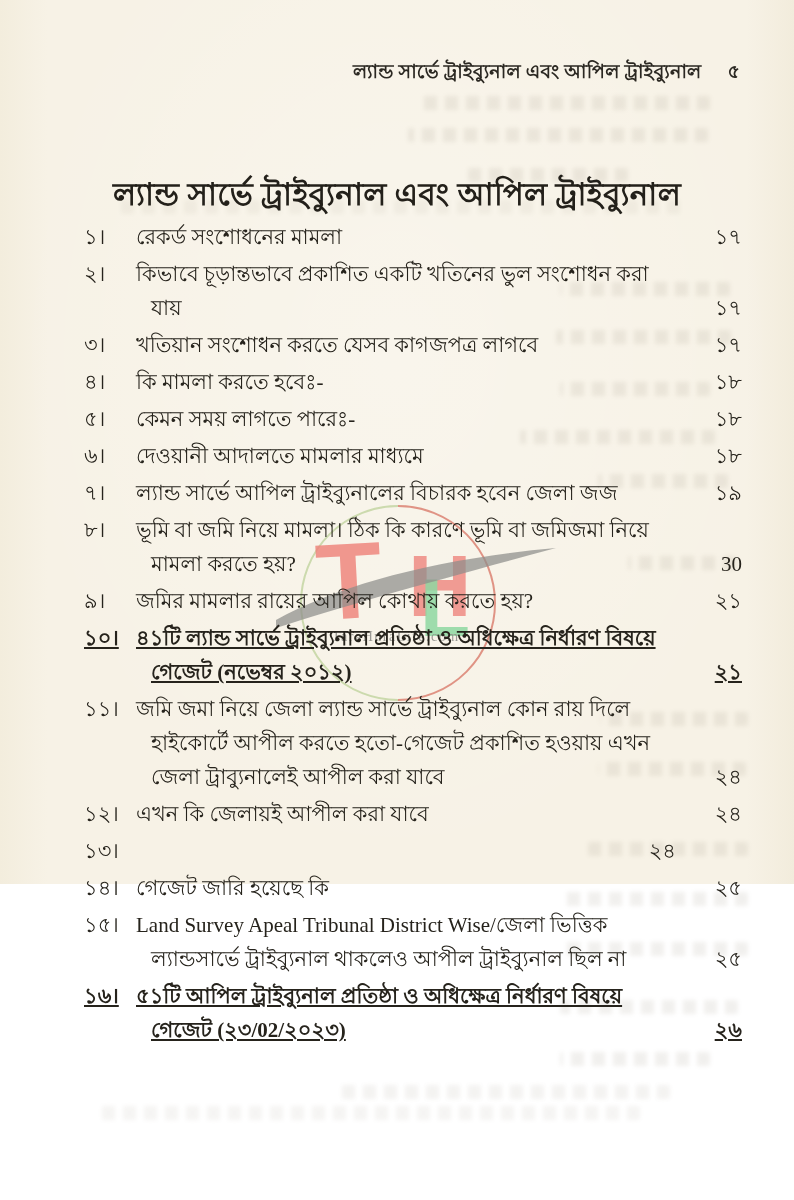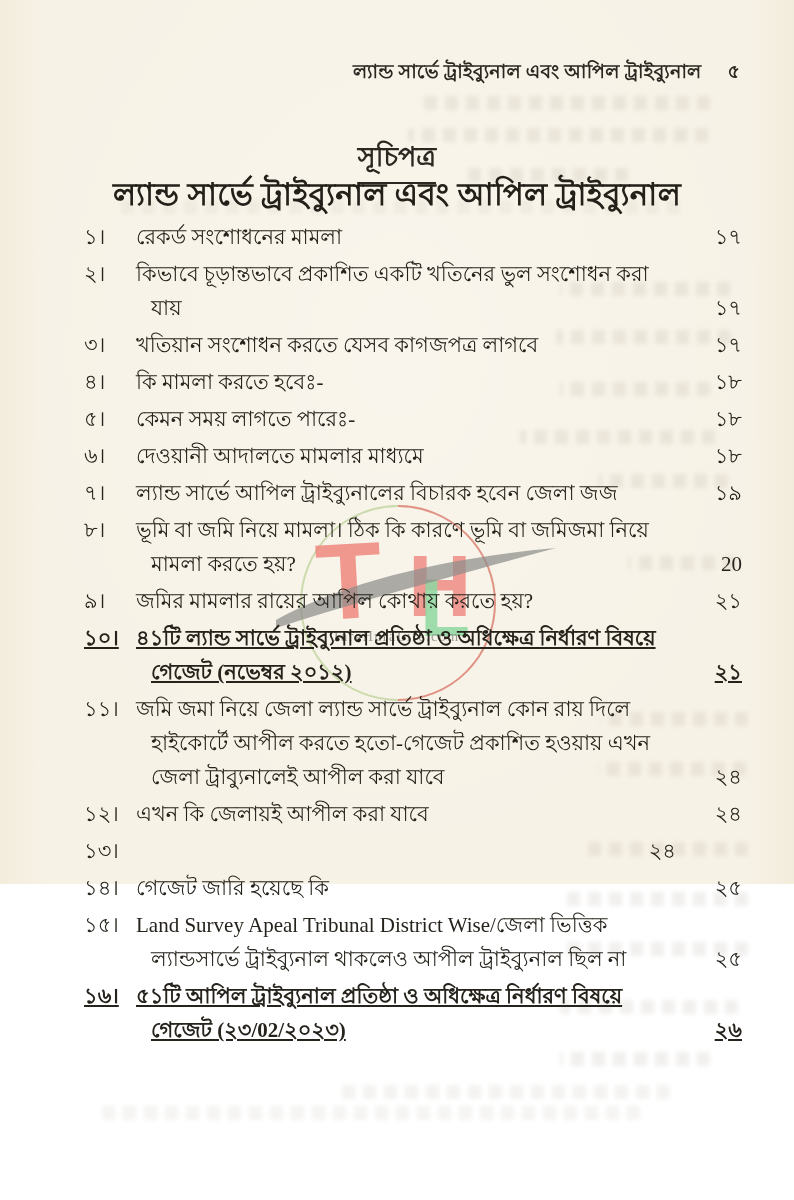--- a/index.html
+++ b/index.html
@@ -121,23 +121,20 @@
   <svg class="watermark" viewBox="0 0 312 222" aria-hidden="true">
     <path d="M128,8 A 97,97 0 0 1 128,202" fill="none" stroke="#d2604e" stroke-width="2" opacity="0.65"></path>
     <path d="M128,202 A 97,97 0 0 1 128,8" fill="none" stroke="#b4cc8e" stroke-width="2" opacity="0.65"></path>
     <text x="48" y="122" font-family="Liberation Sans, sans-serif" font-weight="bold" font-size="108" fill="#ef837b" opacity="0.82" transform="rotate(-3 48 122)">T</text>
     <text x="138" y="118" font-family="Liberation Sans, sans-serif" font-weight="bold" font-size="88" fill="#ef837b" opacity="0.78">H</text>
     <text x="150" y="138" font-family="Liberation Sans, sans-serif" font-weight="bold" font-size="82" fill="#8fd8a2" opacity="0.85">L</text>
     <path d="M 6,122 C 70,86 170,60 286,50 C 175,80 80,106 6,130 Z" fill="#8e8e8a" opacity="0.72"></path>
   </svg>
   <div class="wm-site">TaraHuraLife.com</div>
 
-  <div class="toc-title-wrap">
-    <span class="toc-title">সূচিপত্র</span>
-  </div>
   <div class="main-heading">ল্যান্ড সার্ভে ট্রাইব্যুনাল এবং আপিল ট্রাইব্যুনাল</div>
 
   <div class="toc-list">
 
     <div class="toc-row">
       <span class="toc-serial">১।</span>
       <span class="toc-text">রেকর্ড সংশোধনের মামলা</span>
       <span class="toc-page">১৭</span>
     </div>
 
@@ -173,21 +170,21 @@
 
     <div class="toc-row">
       <span class="toc-serial">৭।</span>
       <span class="toc-text">ল্যান্ড সার্ভে আপিল ট্রাইব্যুনালের বিচারক হবেন জেলা জজ</span>
       <span class="toc-page">১৯</span>
     </div>
 
     <div class="toc-row">
       <span class="toc-serial">৮।</span>
       <span class="toc-text">ভূমি বা জমি নিয়ে মামলা। ঠিক কি কারণে ভূমি বা জমিজমা নিয়ে মামলা করতে হয়?</span>
-      <span class="toc-page">20</span>
+      <span class="toc-page">30</span>
     </div>
 
     <div class="toc-row">
       <span class="toc-serial">৯।</span>
       <span class="toc-text">জমির মামলার রায়ের আপিল কোথায় করতে হয়?</span>
       <span class="toc-page">২১</span>
     </div>
 
     <div class="toc-row bold">
       <span class="toc-serial">১০।</span>

